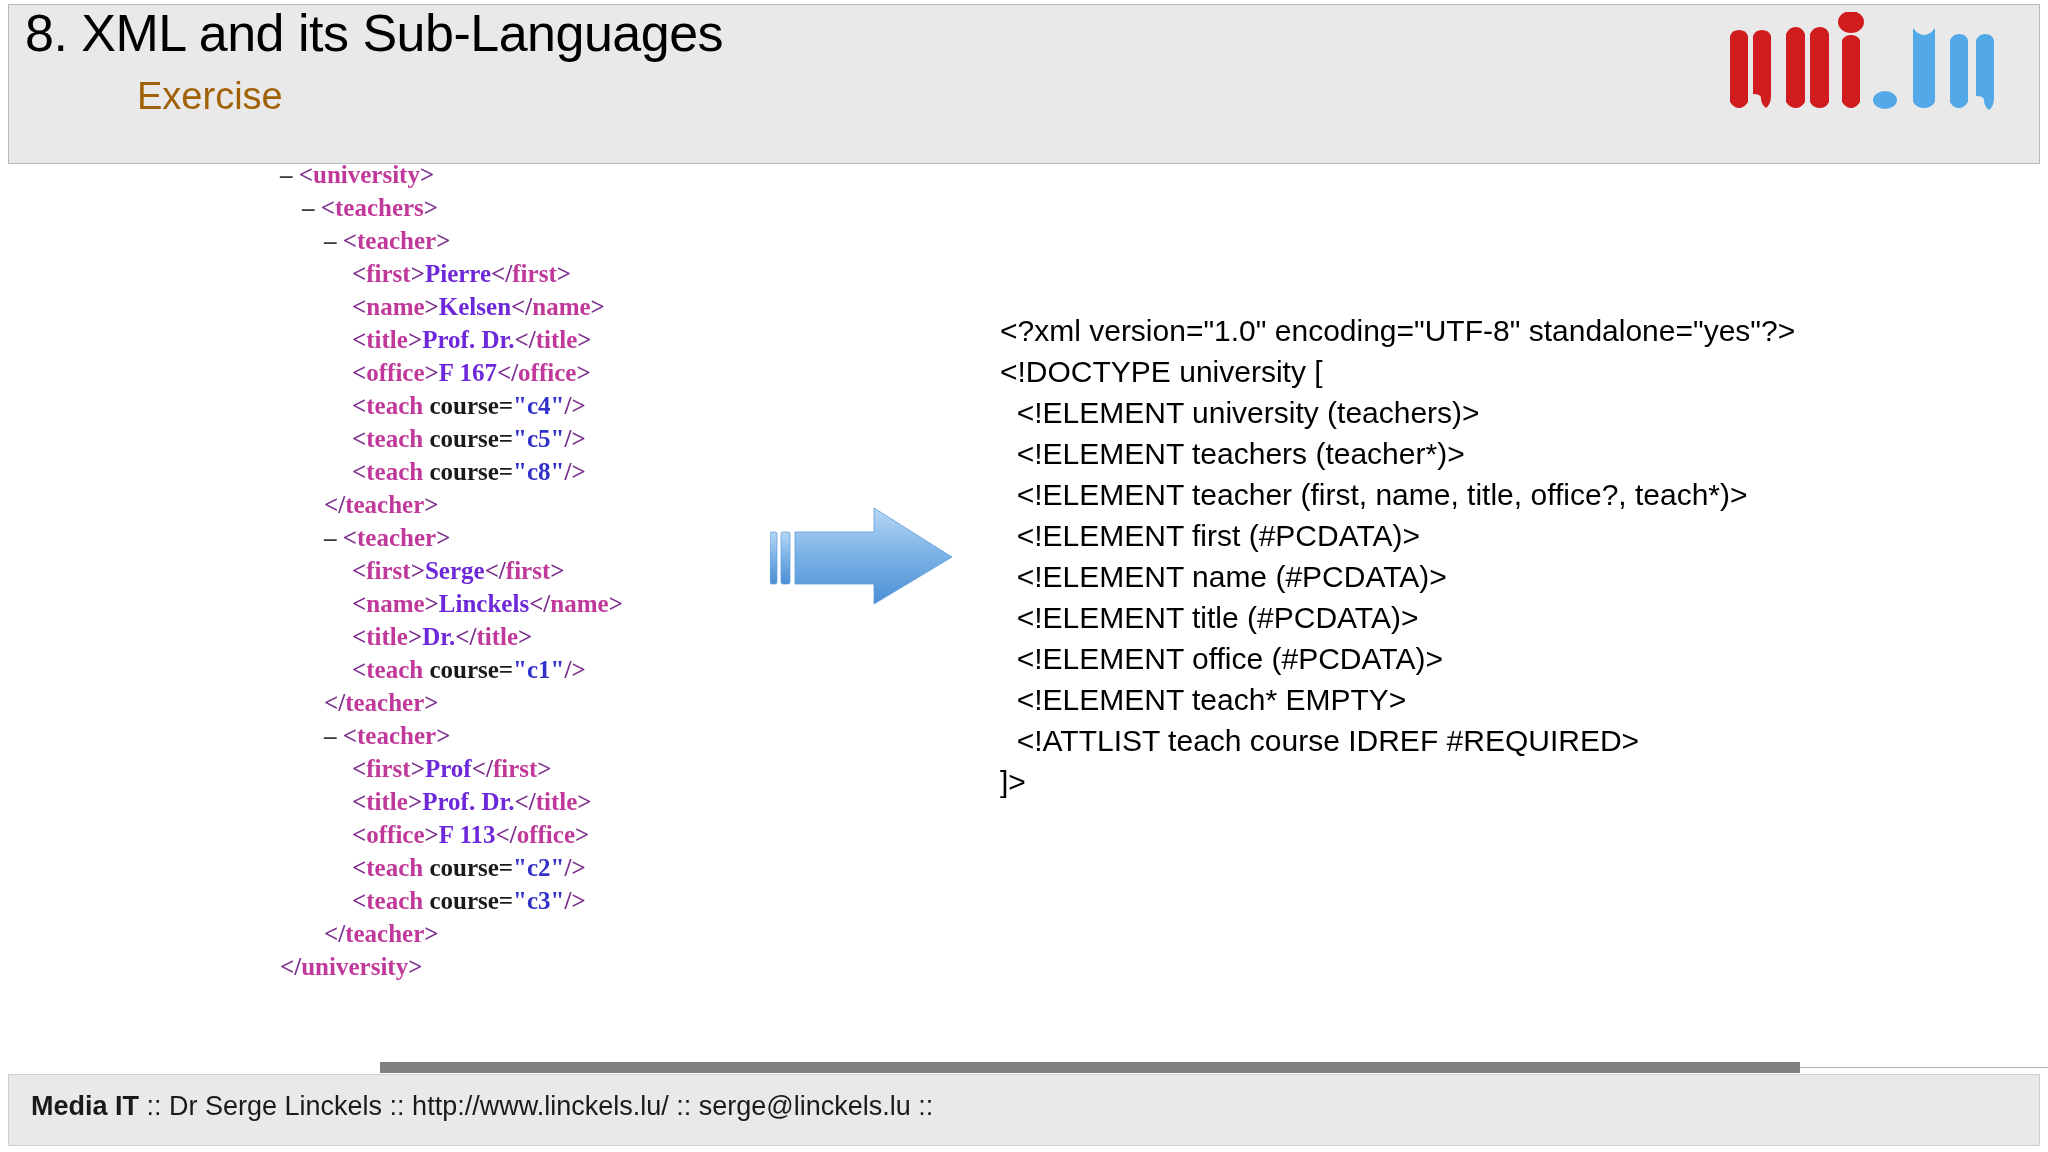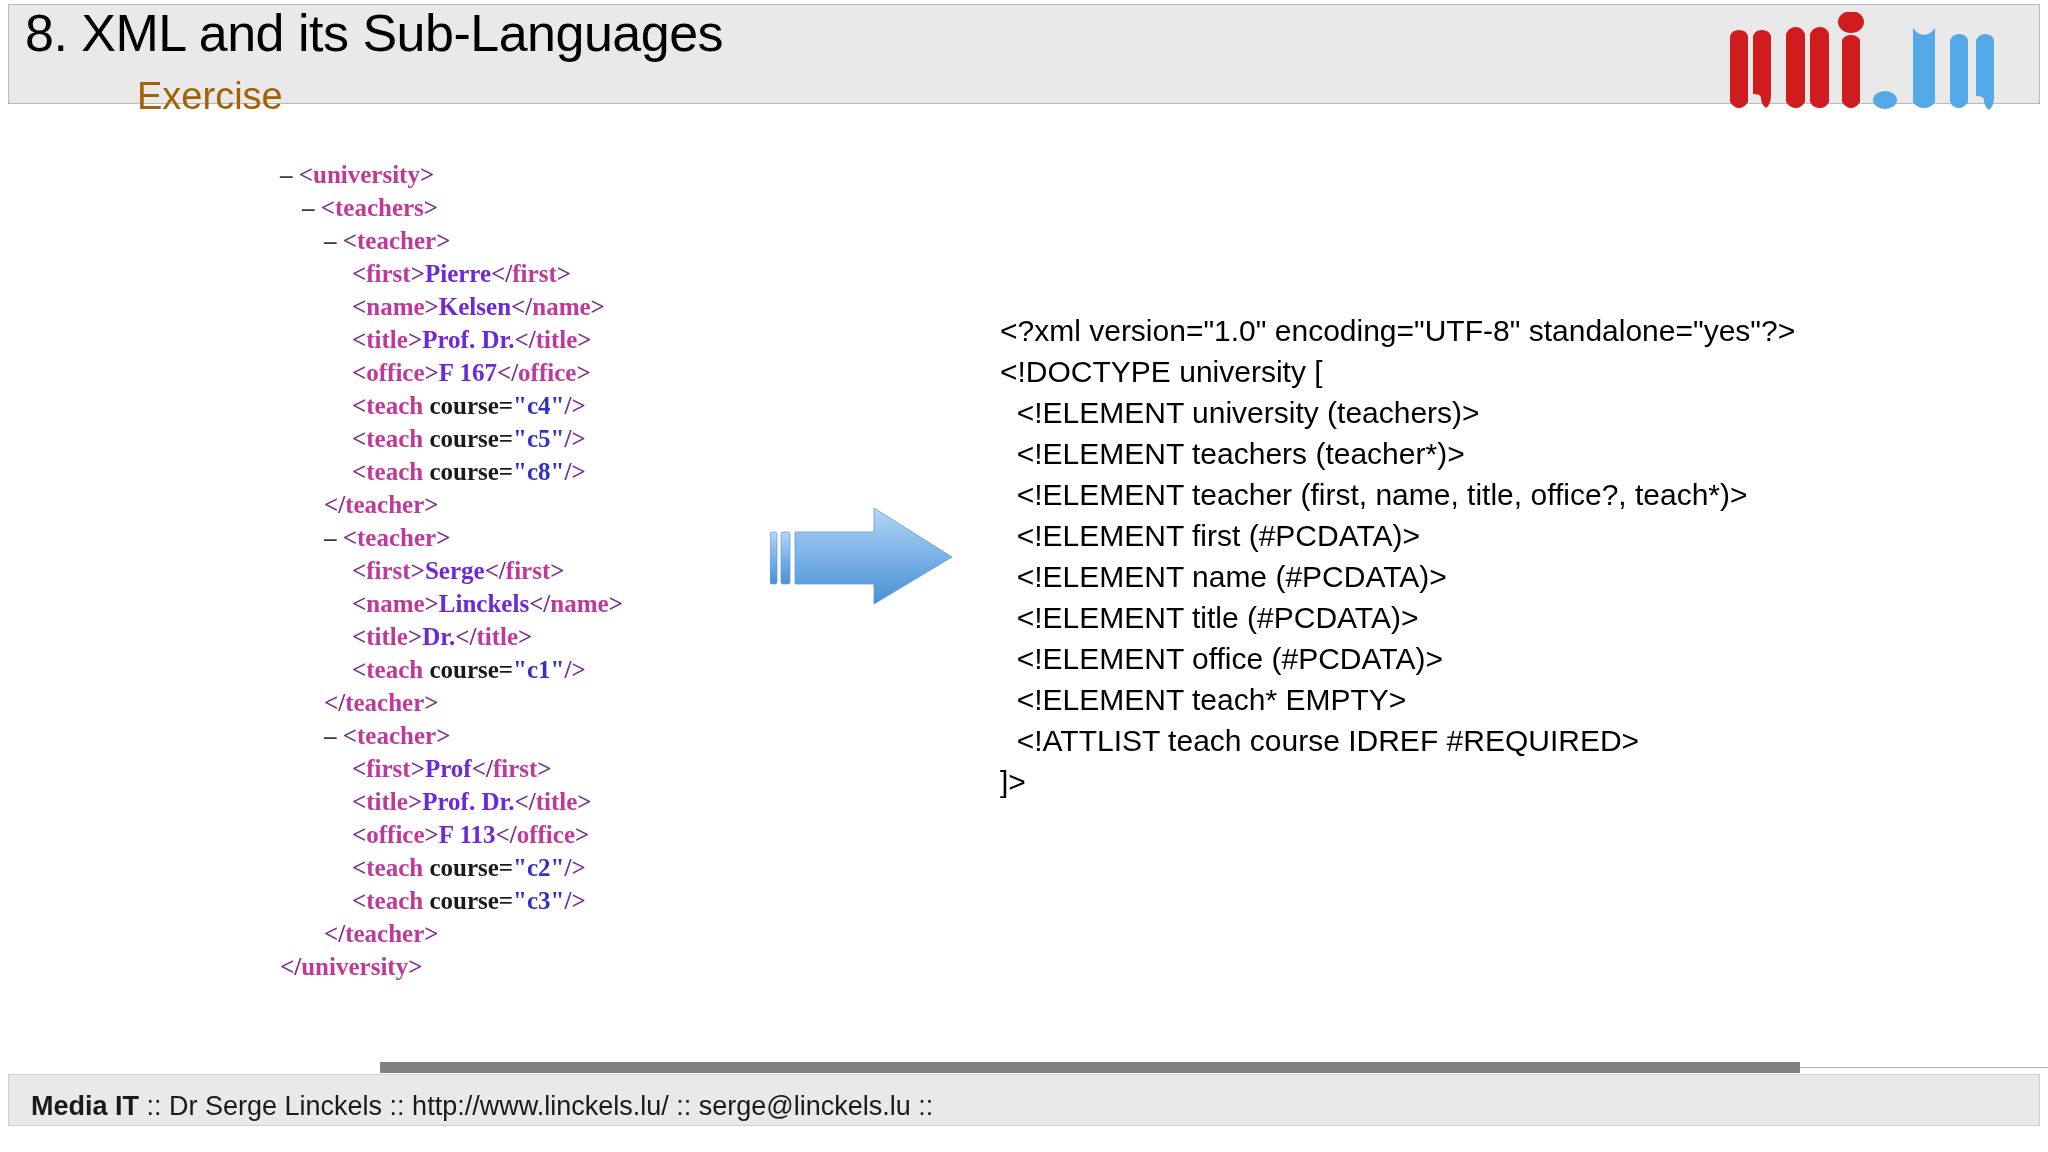--- a/index.html
+++ b/index.html
@@ -14,21 +14,21 @@
     overflow: hidden;
     font-family: "Liberation Sans", sans-serif;
   }
 
   
   .slide-header {
     position: absolute;
     left: 8px;
     top: 4px;
     width: 2032px;
-    height: 100px;
+    height: 160px;
     background: #e9e9e9;
     border: 1px solid #b9b9b9;
     box-sizing: border-box;
   }
   .title-main {
     position: absolute;
     left: 16px;
     top: -2px;
     font-size: 52px;
     color: #000000;
@@ -116,21 +116,21 @@
     top: 5px;
     width: 248px;
     height: 1px;
     background: #b0b0b0;
   }
   .footer-strip {
     position: absolute;
     left: 8px;
     top: 1074px;
     width: 2032px;
-    height: 52px;
+    height: 72px;
     background: #e9e9e9;
     border: 1px solid #cfcfcf;
     box-sizing: border-box;
   }
   .footer-text {
     position: absolute;
     left: 22px;
     top: 16px;
     font-size: 27px;
     color: #1a1a1a;

